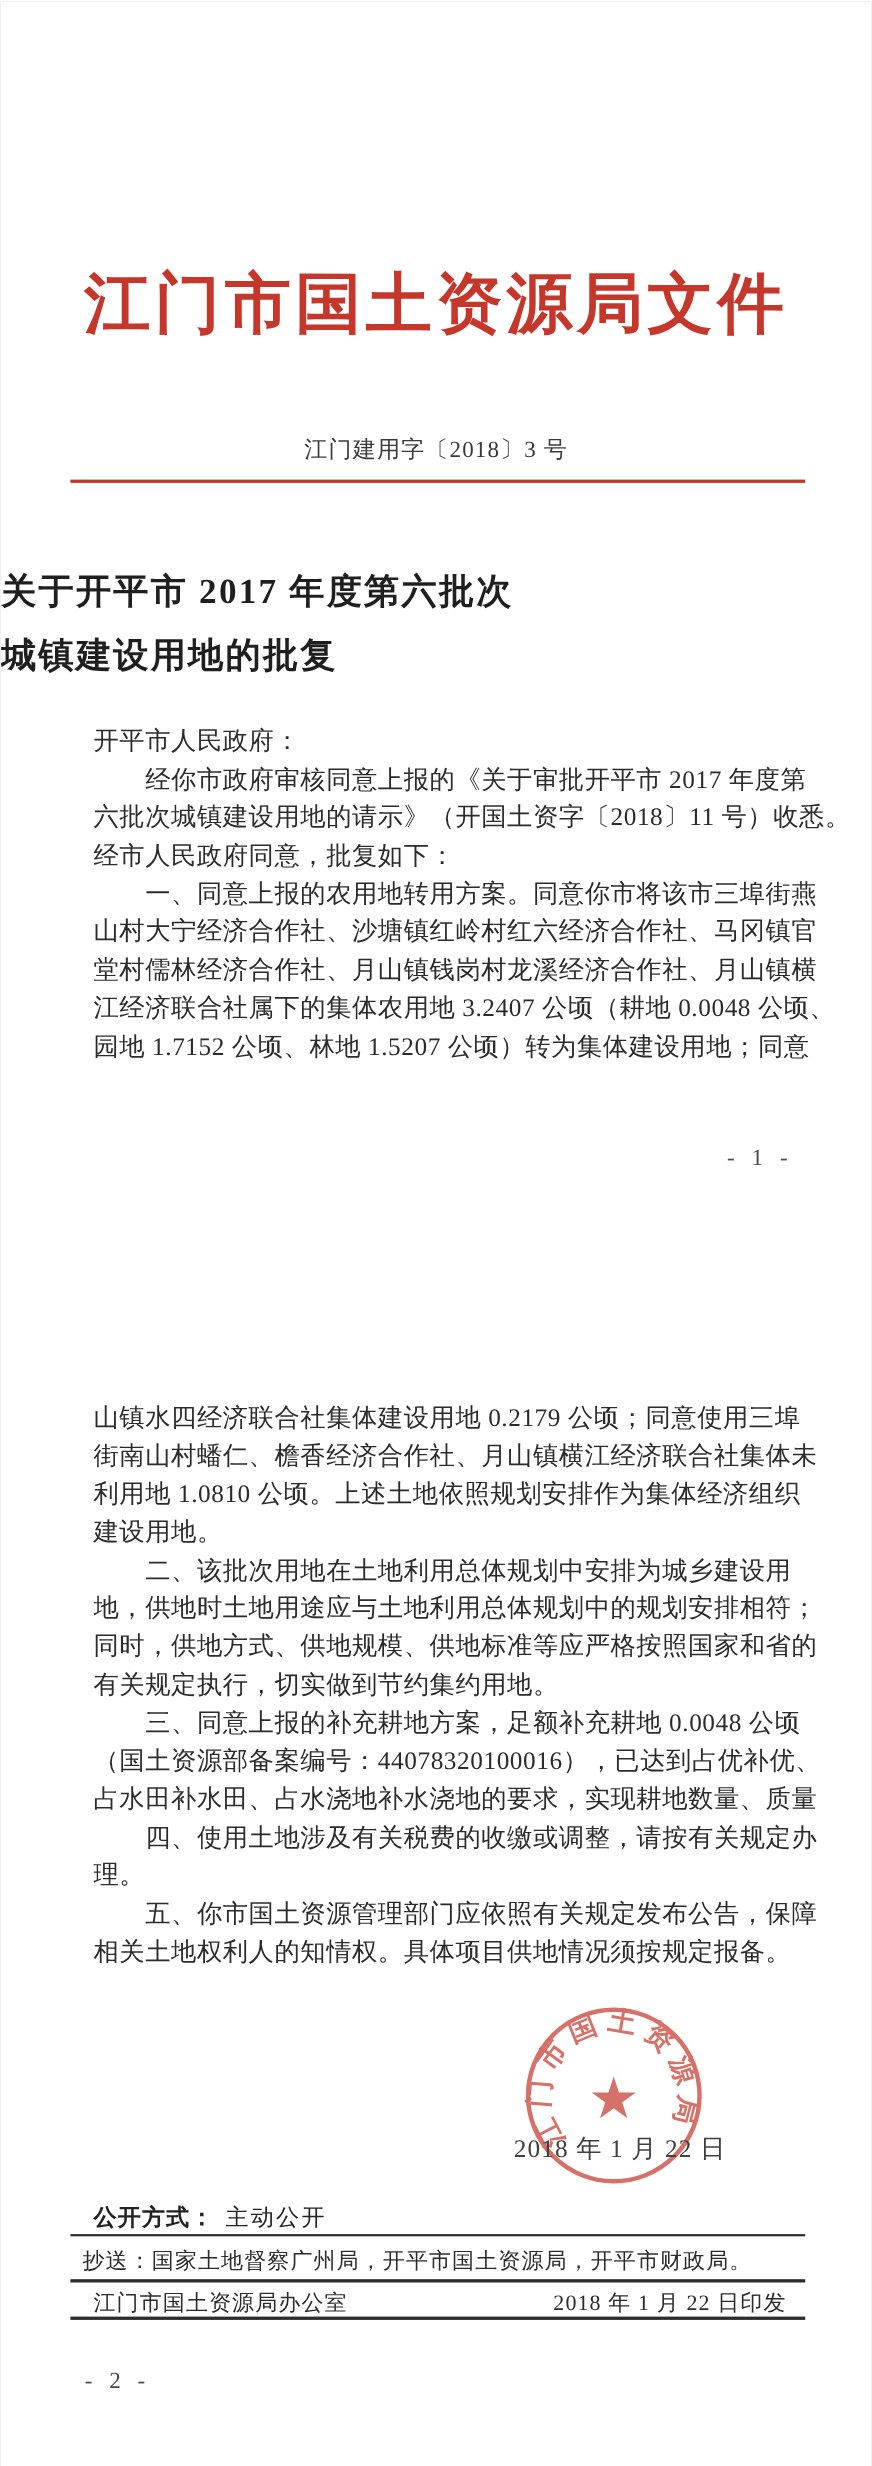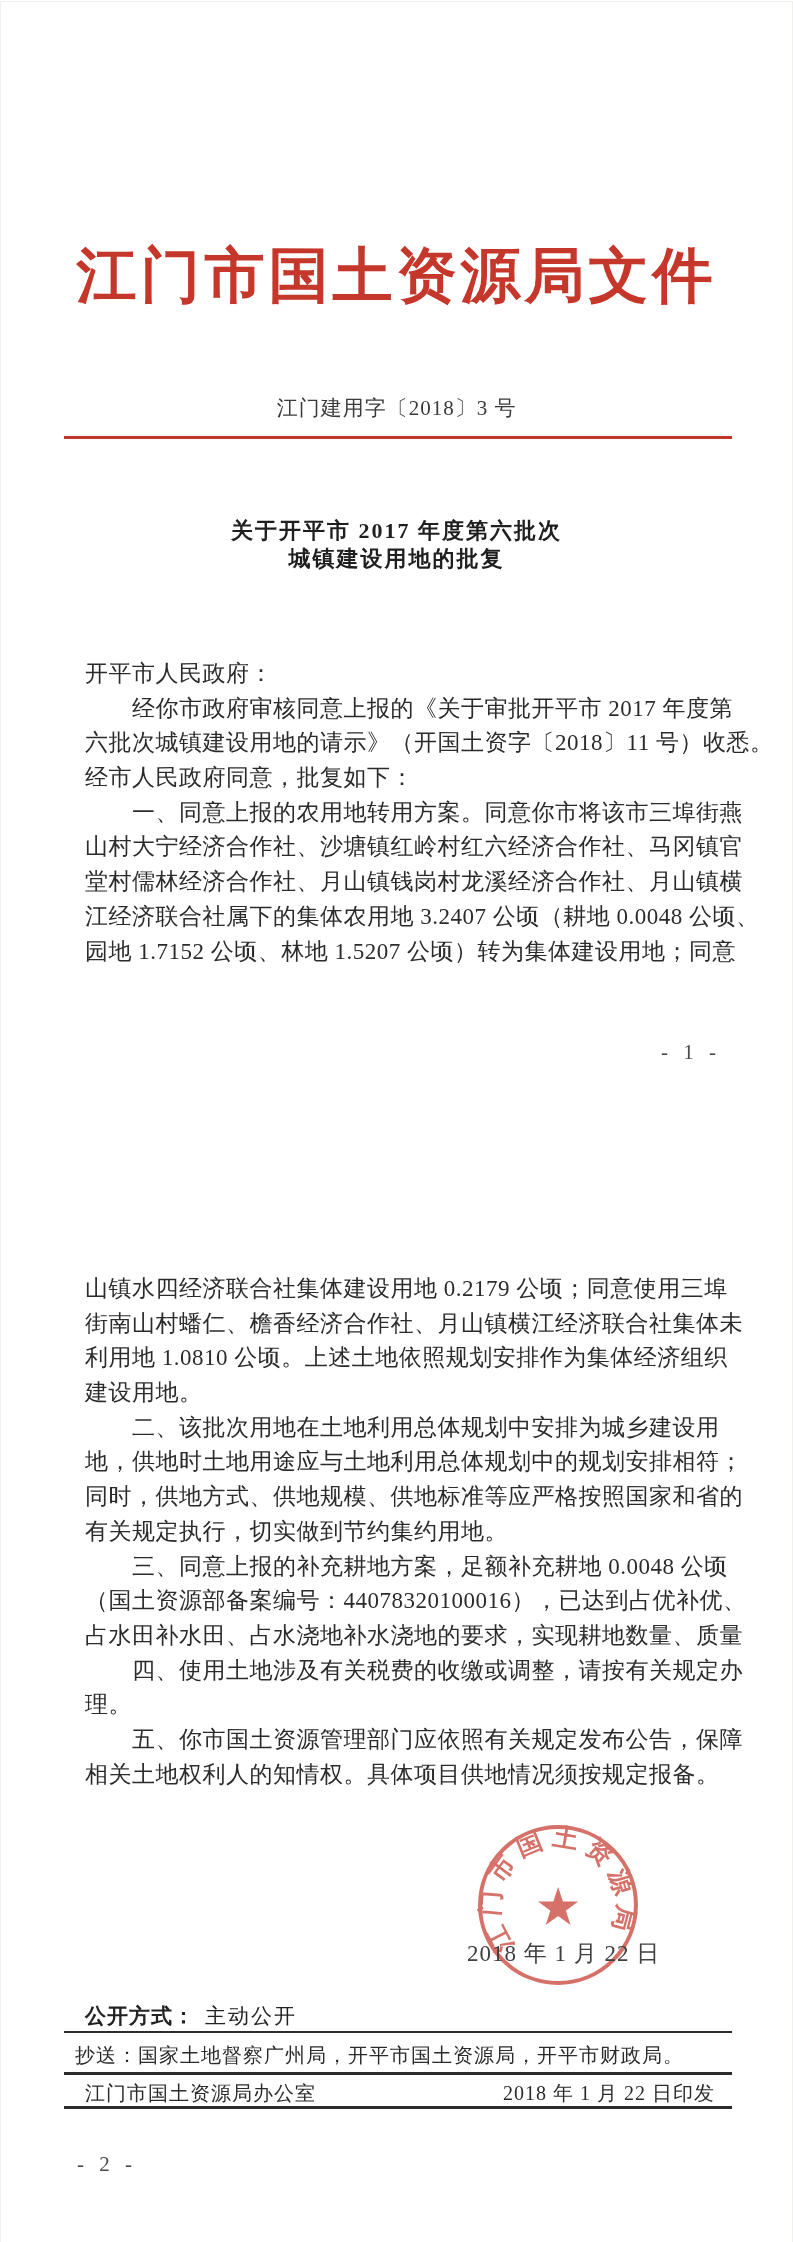--- a/index.html
+++ b/index.html
@@ -32,28 +32,28 @@
     color: #3a3a3a;
     letter-spacing: 1px;
   }
   .red-rule {
     left: 63px; top: 434px;
     width: 668px; height: 3px;
     background: #c5362b;
   }
   .doc-title {
     left: 0; right: 0;
-    text-align: center;
-    font-size: 22px;
+    text-align: left;
+    font-size: 32px;
     font-weight: bold;
     color: #1f1f1f;
     letter-spacing: 2px;
   }
   .title-1 { top: 514px; }
-  .title-2 { top: 542px; }
+  .title-2 { top: 572px; }
 
   .body-block {
     left: 84px;
     width: 630px;
   }
   .body-line {
     height: 34.7px;
     line-height: 34.7px;
     font-size: 23px;
     color: #2b2b2b;

